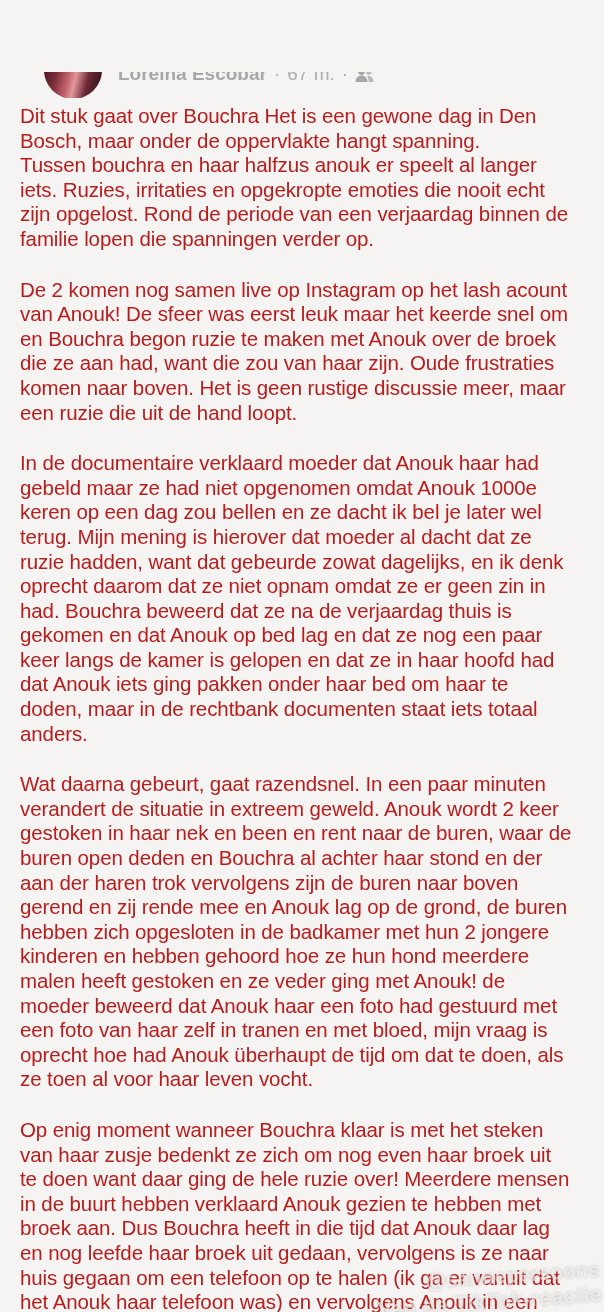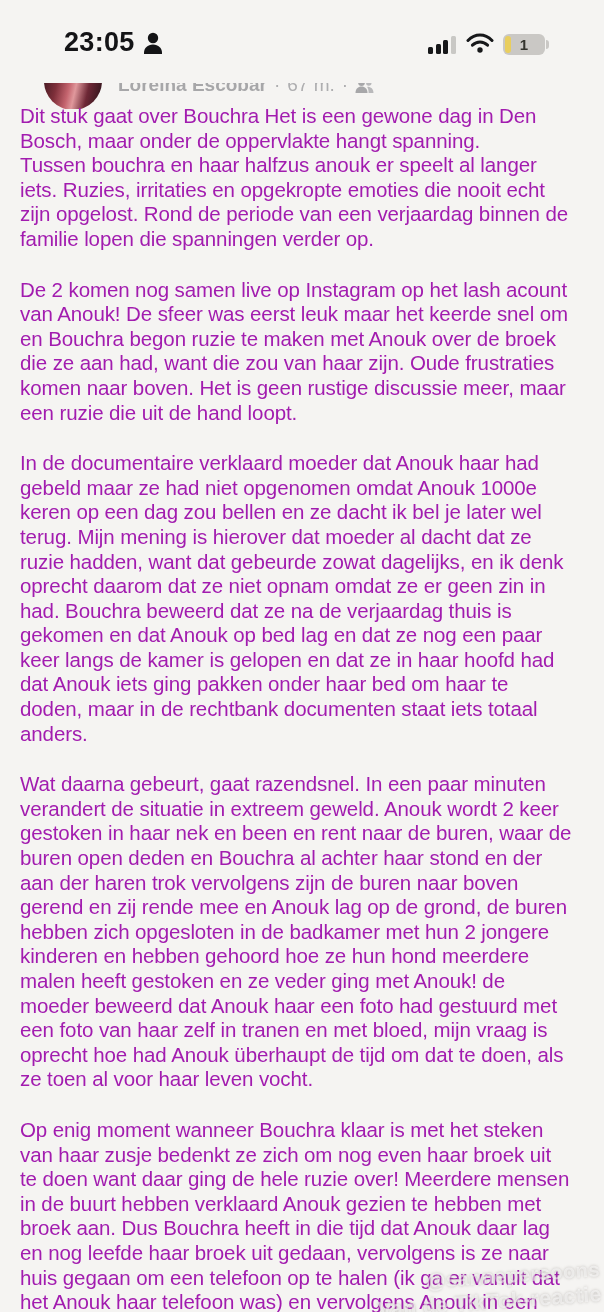--- a/index.html
+++ b/index.html
@@ -25,81 +25,57 @@
   .battery { position:absolute; left:503px; top:12px; width:42px; height:21px; }
   .battery-body { position:absolute; inset:0; border-radius:6px; background:#cac8c5; }
   .battery-fill { position:absolute; left:2px; top:2px; width:6px; height:17px; border-radius:3px; background:#e9ce5e; }
   .battery-text {
     position:absolute; inset:0; display:flex; align-items:center; justify-content:center;
     font-size:15px; font-weight:700; color:#35352f;
   }
   .battery-nub { position:absolute; right:-4px; top:6px; width:3px; height:9px; border-radius:0 3px 3px 0; background:#cac8c5; }
 
   
-  .post-header { position:absolute; top:83px; left:0; width:604px; height:26px; overflow:hidden; }
+  .post-header { position:absolute; top:72px; left:0; width:604px; height:26px; overflow:hidden; }
   .avatar {
     position:absolute; left:44px; top:-31px; width:58px; height:58px; border-radius:50%;
     background:linear-gradient(103deg,#2e1119 0%,#7e2f3a 28%,#c4646e 46%,#e0989c 56%,#6e2836 74%,#241016 100%);
   }
   .author-line {
     position:absolute; left:118px; top:-9px; white-space:nowrap;
     display:flex; align-items:center; gap:7px;
     font-size:19px; font-weight:600; color:#a7a7a9;
   }
   .author-line .meta { font-weight:400; color:#aeaeb0; }
   .friends-icon { width:19px; height:16px; margin-top:2px; }
 
   
   .post-body { position:absolute; top:104px; left:20px; width:575px; }
   .post-body p {
     margin:0 0 26px 0;
     font-size:20.5px; line-height:24.6px; letter-spacing:-0.1px;
-    color:#a21caf; white-space:pre-line;
+    color:#b91c1c; white-space:pre-line;
   }
 
   
   .watermark {
     position:absolute; right:2px; bottom:6px; text-align:right;
     transform:rotate(-4deg); transform-origin:bottom right;
     color:rgba(255,255,255,0.55); font-weight:700;
     text-shadow:0 0 3px rgba(130,125,120,0.45);
     pointer-events:none;
   }
   .watermark .wm1 { font-size:20px; line-height:24px; letter-spacing:0.5px; }
   .watermark .wm2 { font-size:21px; line-height:25px; letter-spacing:0.5px; }
 </style>
 </head>
 <body>
 
 <div class="screen">
 
-  <div class="status-bar">
-    <span class="time">23:05</span>
-    <svg class="hotspot-person" viewBox="0 0 20 22">
-      <circle cx="10" cy="6" r="5.2" fill="#141416"></circle>
-      <path d="M10 12.4 C4.6 12.4 1 16 1 20.6 L1 22 L19 22 L19 20.6 C19 16 15.4 12.4 10 12.4 Z" fill="#141416"></path>
-    </svg>
-    <div class="signal">
-      <div class="bar b1"></div>
-      <div class="bar b2"></div>
-      <div class="bar b3"></div>
-      <div class="bar b4"></div>
-    </div>
-    <svg class="wifi" viewBox="0 0 28 21">
-      <path d="M2 7.5 C5.8 3.6 9.7 2 14 2 C18.3 2 22.2 3.6 26 7.5" stroke="#17181a" stroke-width="3" fill="none" stroke-linecap="round"></path>
-      <path d="M6.4 12.2 C8.7 10 11.3 8.9 14 8.9 C16.7 8.9 19.3 10 21.6 12.2" stroke="#17181a" stroke-width="3" fill="none" stroke-linecap="round"></path>
-      <circle cx="14" cy="17" r="2.7" fill="#17181a"></circle>
-    </svg>
-    <div class="battery">
-      <div class="battery-body"></div>
-      <div class="battery-fill"></div>
-      <div class="battery-text">1</div>
-      <div class="battery-nub"></div>
-    </div>
-  </div>
 
   <div class="post-header">
     <div class="avatar"></div>
     <div class="author-line">
       <span>Loreina Escobar</span>
       <span class="meta">·</span>
       <span class="meta">67 m.</span>
       <span class="meta">·</span>
       <svg class="friends-icon" viewBox="0 0 19 16">
         <circle cx="6.5" cy="4.5" r="3.4" fill="#a7a7a9"></circle>

